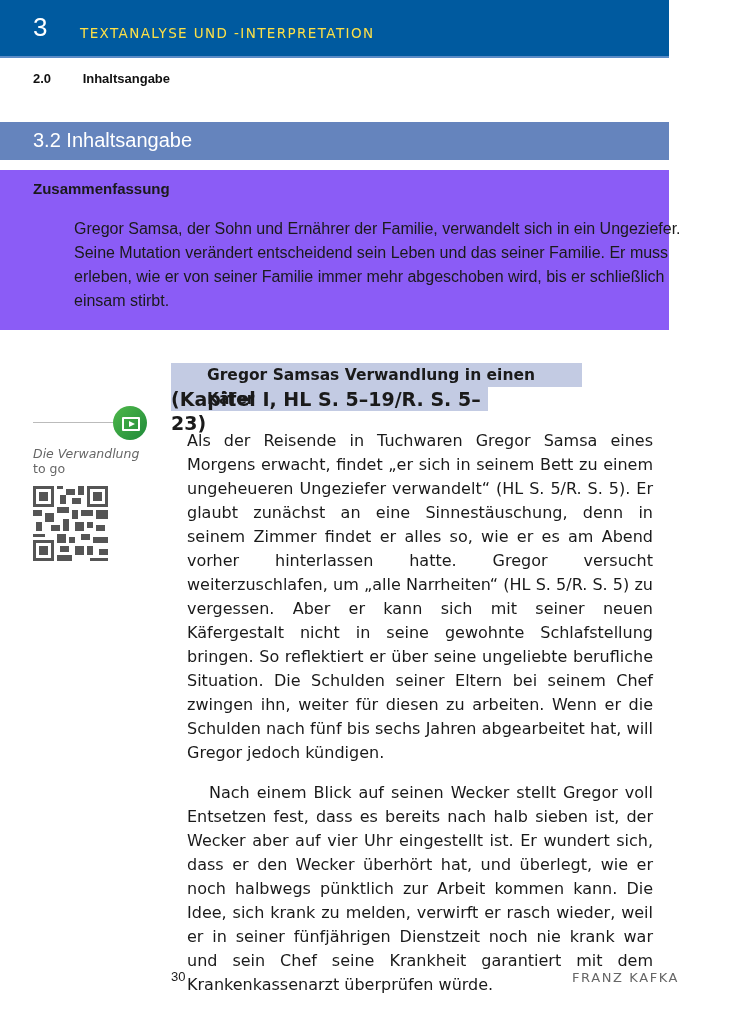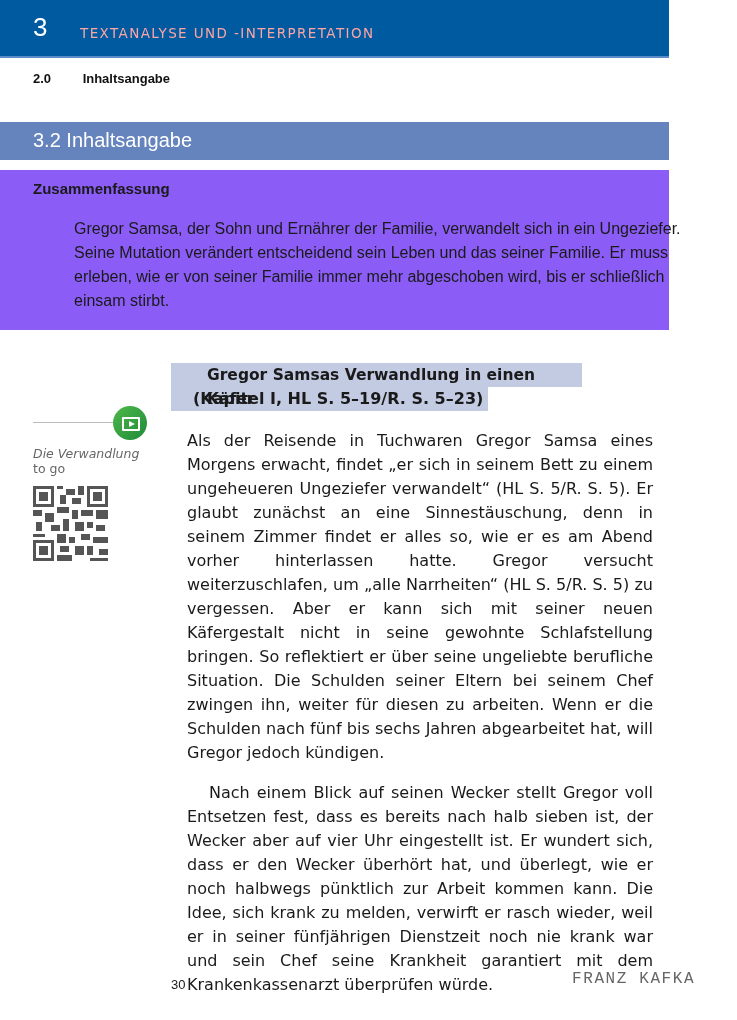--- a/index.html
+++ b/index.html
@@ -9,21 +9,21 @@
     }
     .top-band {
       position: absolute; left: 0; top: 0; width: 669px; height: 56px;
       background: #005a9f; border-bottom: 2px solid #5b8cc7;
     }
     .top-band .chap-num {
       position: absolute; left: 33px; top: 12px; font-size: 26px; color: #fff;
       font-family: "Liberation Sans", sans-serif;
     }
     .top-band .chap-title {
-      position: absolute; left: 80px; top: 25px; font-size: 13.5px; color: #fca5a5;
+      position: absolute; left: 80px; top: 25px; font-size: 13.5px; color: #fde047;
       letter-spacing: 1.4px; font-family: "DejaVu Sans", sans-serif;
     }
     .running-head {
       position: absolute; top: 71px; left: 33px; font-size: 13px; font-weight: bold;
       font-family: "Liberation Sans", sans-serif; color: #111;
     }
     .running-head .num { display: inline-block; width: 46px; }
     .section-bar {
       position: absolute; left: 0; top: 122px; width: 669px; height: 38px; background: #6584bd;
     }
@@ -63,31 +63,31 @@
     .margin-note .label i { font-style: italic; text-align: right; }
     .qr { position: absolute; left: 0; top: 80px; width: 75px; height: 75px; }
     .sub-head {
       position: absolute; left: 171px; top: 363px;
     }
     .sub-head .l1 {
       display: block; background: #c3cbe3; width: 411px; height: 24px; padding-left: 36px;
       box-sizing: border-box; font-weight: bold; font-size: 15.5px; line-height: 24px;
     }
     .sub-head .l2 {
-      display: block; background: #c3cbe3; width: 317px; height: 24px; padding-left: 22px;
-      box-sizing: border-box; font-weight: bold; font-size: 16px; line-height: 24px;
+      display: block; background: #c3cbe3; width: 317px; height: 24px; 
+      box-sizing: border-box; font-weight: bold; font-size: 19px; line-height: 24px;
     }
     .body-text {
       position: absolute; left: 171px; top: 413px; width: 498px; font-size: 16px; line-height: 24px;
       text-align: justify; color: #1a1a1a;
     }
     .body-text p { margin: 16px; }
     .body-text p + p { text-indent: 22px; }
-    .footer-page { position: absolute; left: 171px; top: 969px; font-size: 13px; font-family: "Liberation Sans", sans-serif; margin-top: 8px; }
-    .footer-author { position: absolute; left: 572px; top: 970px; font-size: 16px; letter-spacing: 1.6px; color: #666; font-family: Liberation Mono, monospace; }
+    .footer-page { position: absolute; left: 171px; top: 969px; font-size: 13px; font-family: "Liberation Sans", sans-serif; }
+    .footer-author { position: absolute; left: 572px; top: 970px; font-size: 13px; letter-spacing: 1.6px; color: #666; }
   </style>
 </head>
 <body>
 
 <div class="top-band">
   <span class="chap-num">3</span>
   <span class="chap-title">TEXTANALYSE UND -INTERPRETATION</span>
 </div>
 
 <div class="running-head">

